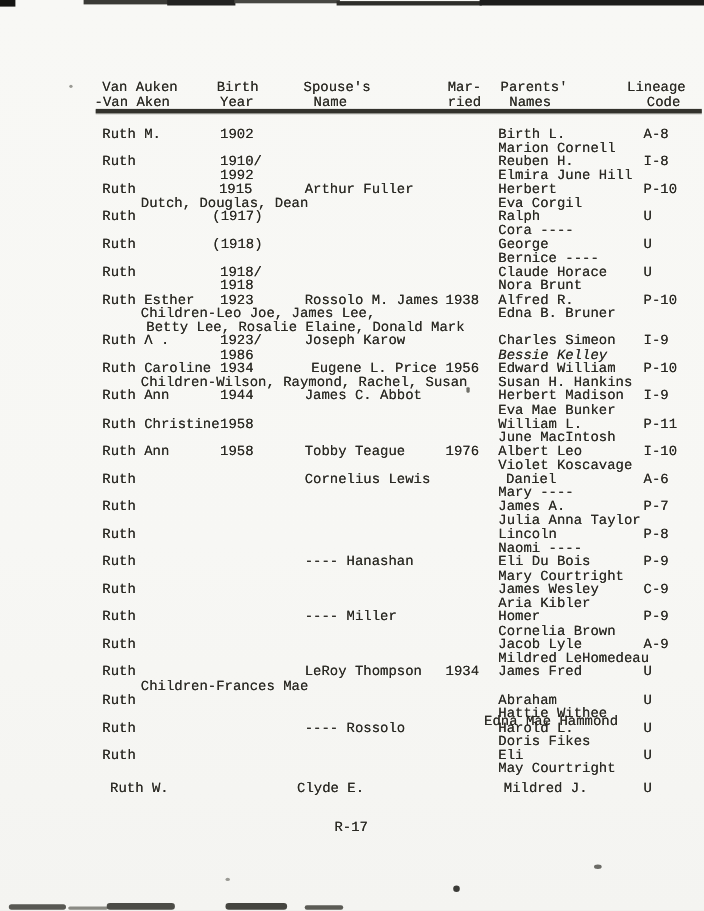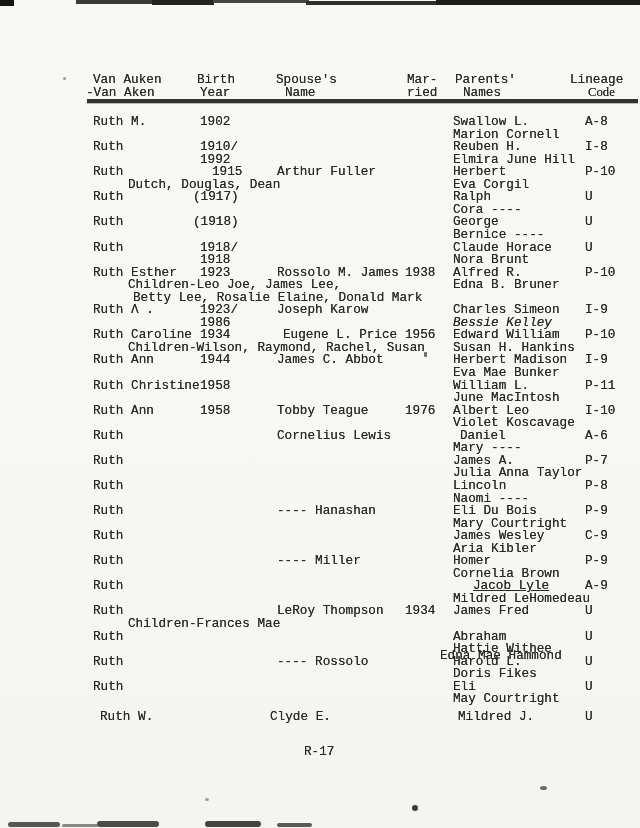--- a/index.html
+++ b/index.html
@@ -57,49 +57,49 @@
         <span class="cell" style="left: 407px;">Mar-</span>
         <span class="cell" style="left: 455px;">Parents'</span>
         <span class="cell" style="left: 570px;">Lineage</span>
       </div>
       <div class="tline" style="top: 85px;">
         <span class="cell" style="left: 86px;">-Van Aken</span>
         <span class="cell" style="left: 200px;">Year</span>
         <span class="cell" style="left: 285px;">Name</span>
         <span class="cell" style="left: 407px;">ried</span>
         <span class="cell" style="left: 463px;">Names</span>
-        <span class="cell" style="left: 588px; font-family: Liberation Serif, serif;">Code</span>
+        <span class="cell" style="left: 588px;">Code</span>
       </div>
     </div>
 
   <div class="rule" style="background: rgb(51, 50, 44);"></div>
 
   <div class="layer" id="rows-block">
       <div class="tline" style="top: 114px;">
         <span class="cell" style="left: 93px;">Ruth M.</span>
         <span class="cell" style="left: 200px;">1902</span>
-        <span class="cell" style="left: 453px;">Swallow L.</span>
+        <span class="cell" style="left: 453px;">Birth L.</span>
         <span class="cell" style="left: 585px;">A-8</span>
       </div>
       <div class="tline" style="top: 126.55px;">
         <span class="cell" style="left: 453px;">Marion Cornell</span>
       </div>
       <div class="tline" style="top: 139.1px;">
         <span class="cell" style="left: 93px;">Ruth</span>
         <span class="cell" style="left: 200px;">1910/</span>
         <span class="cell" style="left: 453px;">Reuben H.</span>
         <span class="cell" style="left: 585px;">I-8</span>
       </div>
       <div class="tline" style="top: 151.65px;">
         <span class="cell" style="left: 200px;">1992</span>
         <span class="cell" style="left: 453px;">Elmira June Hill</span>
       </div>
       <div class="tline" style="top: 164.2px;">
         <span class="cell" style="left: 93px;">Ruth</span>
-        <span class="cell" style="left: 212px;">1915</span>
+        <span class="cell" style="left: 199px;">1915</span>
         <span class="cell" style="left: 277px;">Arthur Fuller</span>
         <span class="cell" style="left: 453px;">Herbert</span>
         <span class="cell" style="left: 585px;">P-10</span>
       </div>
       <div class="tline" style="top: 176.75px;">
         <span class="cell" style="left: 128px;">Dutch, Douglas, Dean</span>
         <span class="cell" style="left: 453px;">Eva Corgil</span>
       </div>
       <div class="tline" style="top: 189.3px;">
         <span class="cell" style="left: 93px;">Ruth</span>
@@ -243,21 +243,21 @@
         <span class="cell" style="left: 93px;">Ruth</span>
         <span class="cell" style="left: 277px;">---- Miller</span>
         <span class="cell" style="left: 453px;">Homer</span>
         <span class="cell" style="left: 585px;">P-9</span>
       </div>
       <div class="tline" style="top: 565.8px;">
         <span class="cell" style="left: 453px;">Cornelia Brown</span>
       </div>
       <div class="tline" style="top: 578.35px;">
         <span class="cell" style="left: 93px;">Ruth</span>
-        <span class="cell" style="left: 473px; text-decoration: underline;">Jacob Lyle</span>
+        <span class="cell" style="left: 453px;">Jacob Lyle</span>
         <span class="cell" style="left: 585px;">A-9</span>
       </div>
       <div class="tline" style="top: 590.9px;">
         <span class="cell" style="left: 453px;">Mildred LeHomedeau</span>
       </div>
       <div class="tline" style="top: 603.45px;">
         <span class="cell" style="left: 93px;">Ruth</span>
         <span class="cell" style="left: 277px;">LeRoy Thompson</span>
         <span class="cell" style="left: 405px;">1934</span>
         <span class="cell" style="left: 453px;">James Fred</span>

